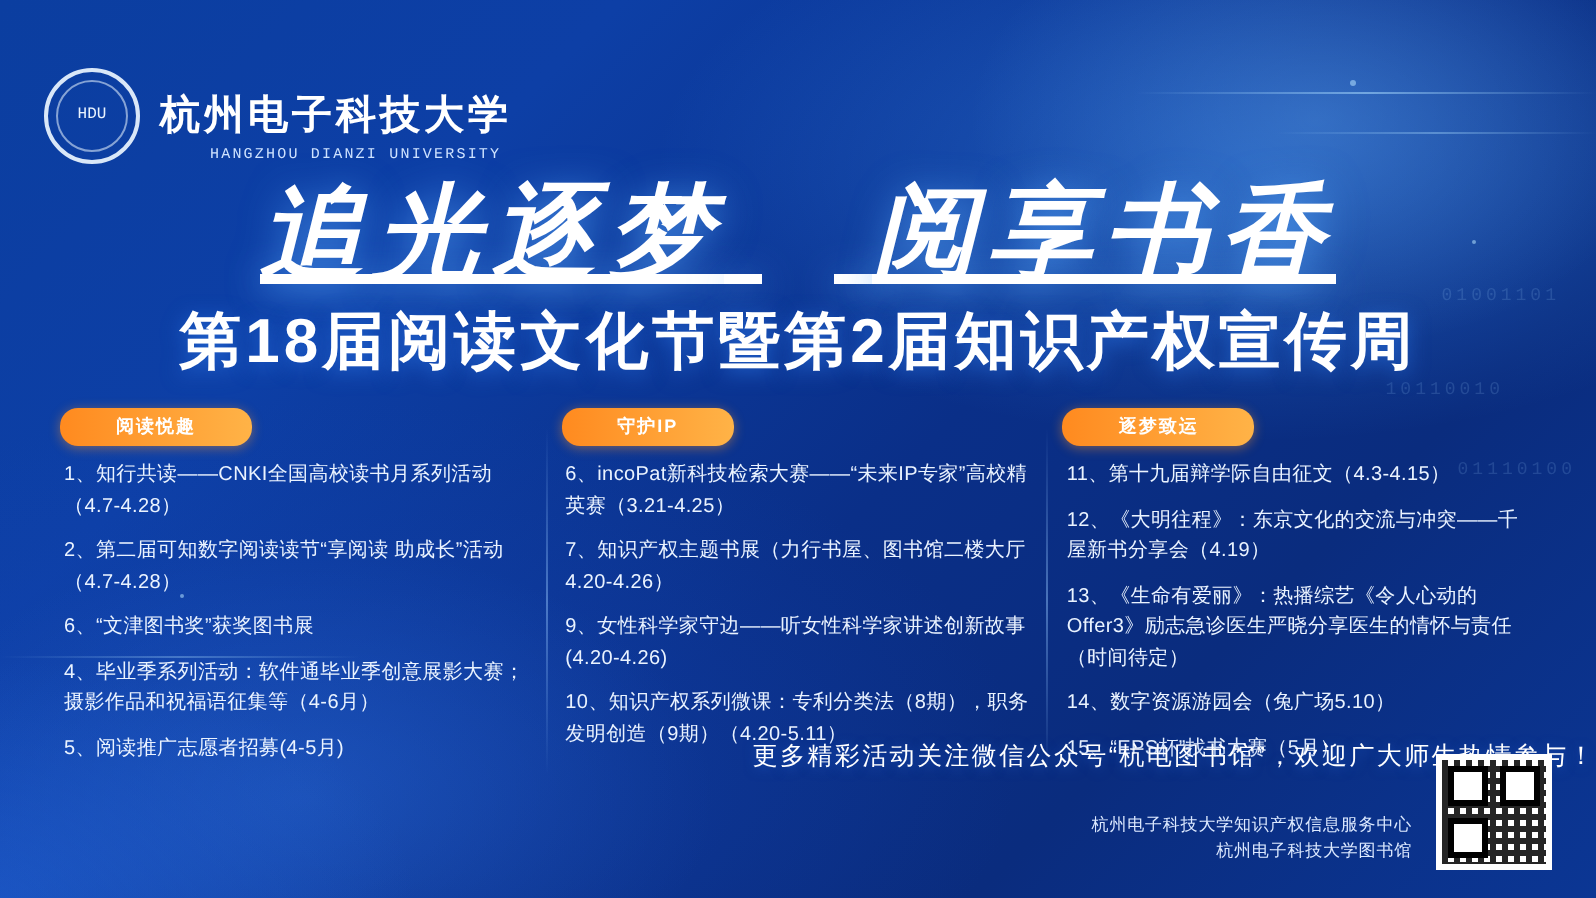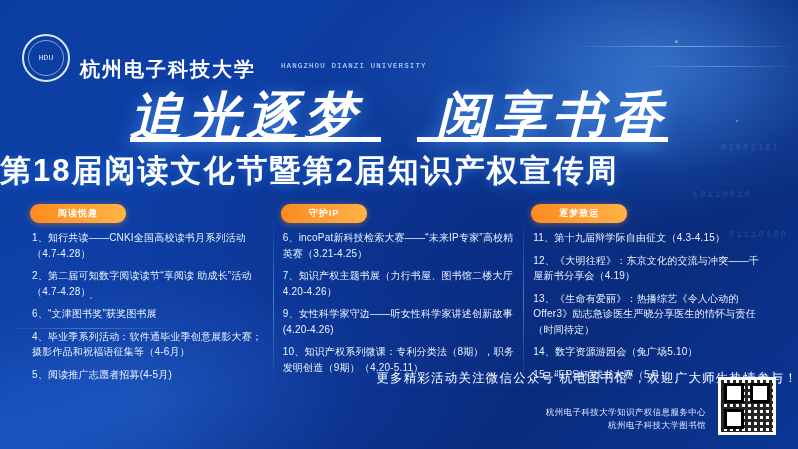--- a/index.html
+++ b/index.html
@@ -27,34 +27,34 @@
   .binary{position:absolute;color:rgba(160,210,255,.16);font-size:9px;letter-spacing:2px;
     font-family:"Liberation Mono","DejaVu Sans Mono",monospace;white-space:nowrap;}
   .dot{position:absolute;border-radius:50%;background:rgba(180,225,255,.55);}
 
   
   .header{position:absolute;left:22px;top:34px;display:flex;align-items:flex-end;gap:10px;font-family:Liberation Mono, monospace;}
   .logo{width:44px;height:44px;border-radius:50%;border:2px solid rgba(235,245,255,.92);
     display:flex;align-items:center;justify-content:center;position:relative;flex:0 0 auto;}
   .logo:before{content:"";position:absolute;inset:4px;border-radius:50%;border:1px solid rgba(235,245,255,.55);}
   .logo span{font-size:8px;color:#eaf4ff;line-height:1;text-align:center;}
-  .uni{display:flex;justify-content:center;}
+  .uni{display:flex;flex-direction:column;justify-content:center;}
   .uni .cn{font-size:20px;font-weight:bold;color:#ffffff;letter-spacing:2px;line-height:1.15;}
   .uni .en{font-size:7.5px;color:#cfe3ff;letter-spacing:1.1px;margin-top:3px;margin-left:25px;}
 
   
   .title-script{
     position:absolute;left:0;right:0;top:82px;text-align:center;
     font-family:"Liberation Serif","DejaVu Serif",serif;
     font-size:52px;font-weight:bold;color:#ffffff;letter-spacing:6px;
     text-shadow:0 3px 18px rgba(90,170,255,.65);font-style:italic;text-decoration:underline;
   }
   .title-script .gap{display:inline-block;width:36px;}
   .title-main{
-    position:absolute;left:0;right:0;top:150px;
+    position:absolute;left:0;right:0;top:150px;text-align:center;
     font-size:31px;font-weight:bold;color:#ffffff;letter-spacing:2px;
     text-shadow:0 2px 10px rgba(40,110,220,.8);
   }
 
   
   .cols{position:absolute;left:30px;right:30px;top:208px;display:flex;gap:14px;}
   .col{flex:1 1 0;position:relative;padding-top:22px;}
   .col:not(:last-child):after{
     content:"";position:absolute;right:-7px;top:6px;bottom:2px;width:1px;
     background:linear-gradient(180deg,rgba(150,200,255,0),rgba(150,200,255,.45),rgba(150,200,255,0));

